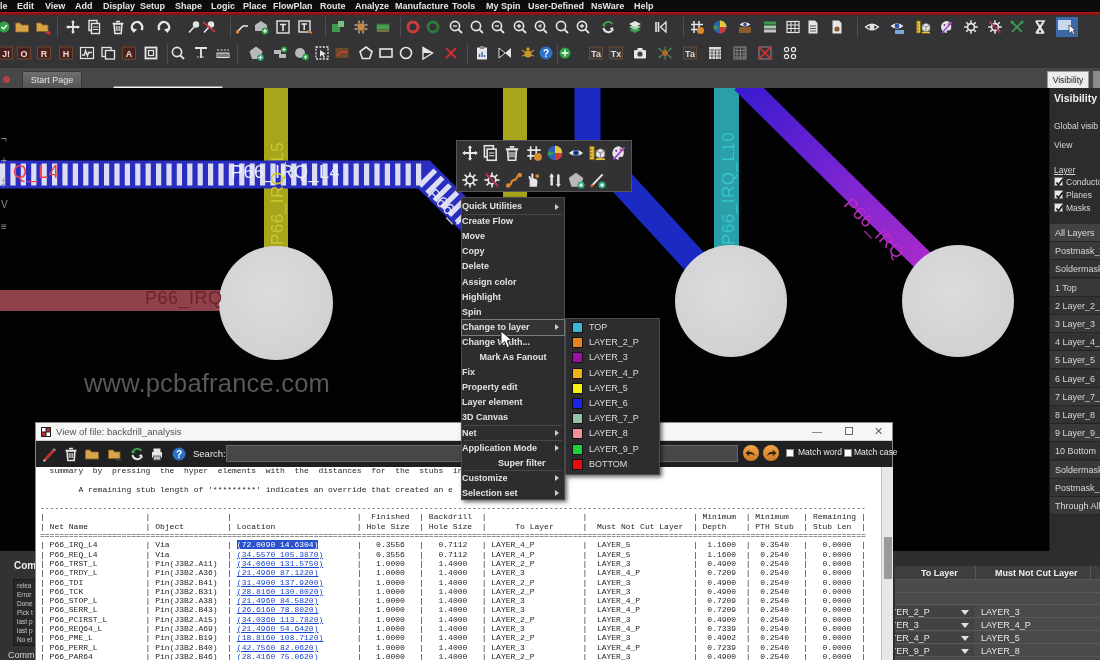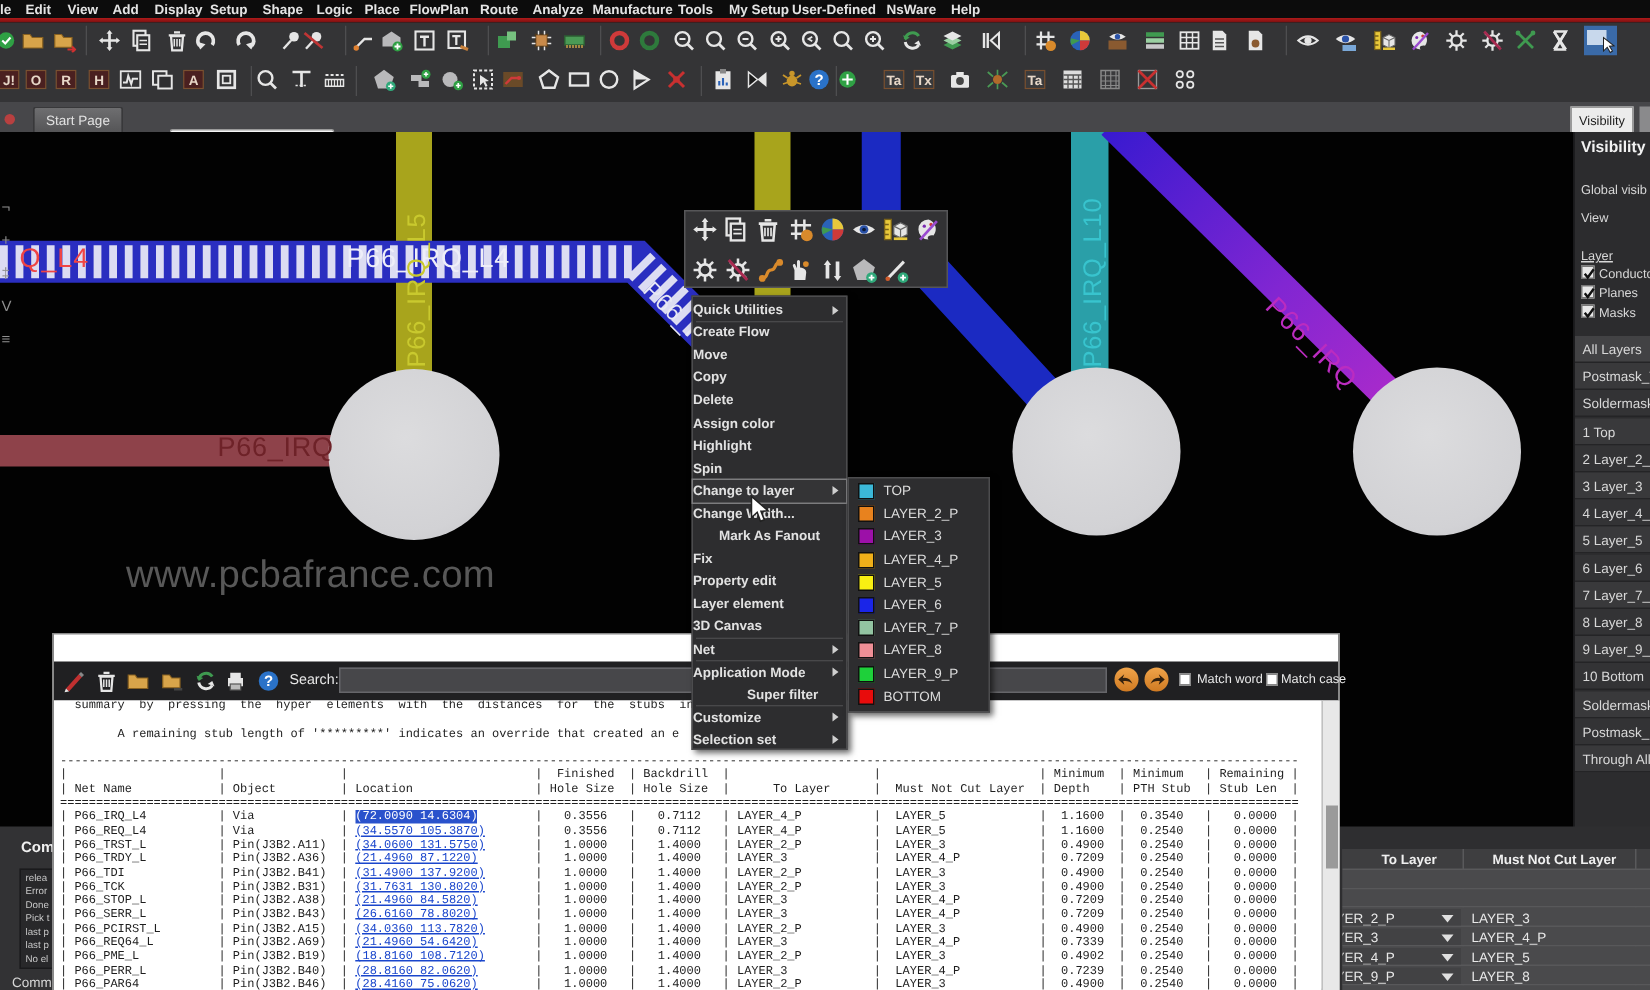--- a/index.html
+++ b/index.html
@@ -27,21 +27,21 @@
       <span class="mi" style="left:103px">Display</span>
       <span class="mi" style="left:140px">Setup</span>
       <span class="mi" style="left:175px">Shape</span>
       <span class="mi" style="left:211px">Logic</span>
       <span class="mi" style="left:243px">Place</span>
       <span class="mi" style="left:273px">FlowPlan</span>
       <span class="mi" style="left:320px">Route</span>
       <span class="mi" style="left:355px">Analyze</span>
       <span class="mi" style="left:395px">Manufacture</span>
       <span class="mi" style="left:452px">Tools</span>
-      <span class="mi" style="left:486px">My Setup</span>
+      <span class="mi" style="left:486px">My Spin</span>
       <span class="mi" style="left:528px">User-Defined</span>
       <span class="mi" style="left:591px">NsWare</span>
       <span class="mi" style="left:634px">Help</span>
     </div>
     <div class="ab" style="left:0;top:12px;width:1100px;height:3px;background:linear-gradient(#b01a1a,#7a1010)"></div>
     <div class="ab" style="left:0;top:15px;width:1100px;height:53px;background:#343436"></div>
     <div class="ic" style="left:-4px;top:19px"><svg width="16" height="16" viewBox="0 0 16 16">
         <circle cx="8" cy="8" r="5.5" fill="#2fa044"></circle>
         <path d="M5.5 8 L7.5 10 L11 6" stroke="#fff" stroke-width="1.4" fill="none"></path>
       </svg></div>
@@ -588,20 +588,33 @@
       <div class="smitem" style="top:77.0px"><span class="chip" style="background:#1a25e8"></span>LAYER_6</div>
       <div class="smitem" style="top:92.2px"><span class="chip" style="background:#93c4a2"></span>LAYER_7_P</div>
       <div class="smitem" style="top:107.4px"><span class="chip" style="background:#ef8f96"></span>LAYER_8</div>
       <div class="smitem" style="top:122.60000000000001px"><span class="chip" style="background:#1ed03a"></span>LAYER_9_P</div>
       <div class="smitem" style="top:137.8px"><span class="chip" style="background:#e80c0c"></span>BOTTOM</div>
     </div>
     <svg class="ab" style="left:500px;top:330px;z-index:10" width="14" height="20" viewBox="0 0 14 20">
       <path d="M1 1 L1 15 L4.8 11.5 L7 17.5 L9.5 16.5 L7.3 10.8 L12 10.5 Z" fill="#fff" stroke="#222" stroke-width="1"></path>
     </svg>
     <div class="ab" style="left:35px;top:422px;width:858px;height:238px;border:1px solid #8a8a8a;background:#fff;z-index:4">
+      <div class="ab" style="left:0;top:0;width:100%;height:18px;background:#f6f6f6;border-bottom:1px solid #d0d0d0">
+        <svg class="ab" style="left:5px;top:4px" width="10" height="10" viewBox="0 0 10 10">
+          <rect width="10" height="10" fill="#222"></rect>
+          <rect x="1" y="1" width="3.5" height="3.5" fill="#fff"></rect>
+          <rect x="5.5" y="1" width="3.5" height="3.5" fill="#b03030"></rect>
+          <rect x="1" y="5.5" width="3.5" height="3.5" fill="#b03030"></rect>
+          <rect x="5.5" y="5.5" width="3.5" height="3.5" fill="#fff"></rect>
+        </svg>
+        <div class="ab" style="left:20px;top:3px;color:#555;font-size:9.5px">View of file: backdrill_analysis</div>
+        <div class="ab" style="left:776px;top:3px;color:#666;font-size:10px">—</div>
+        <div class="ab" style="left:809px;top:4px;width:8px;height:8px;border:1px solid #666"></div>
+        <div class="ab" style="left:838px;top:2px;color:#666;font-size:11px">✕</div>
+      </div>
       <div class="ab" style="left:0;top:18px;width:100%;height:26px;background:#202022">
         <div class="ic" style="left:5px;top:5px"><svg width="16" height="16" viewBox="0 0 16 16">
             <path d="M3 13 L11.5 3.5 L13.5 5.5 L5 15 Z" fill="#c03030"></path>
             <path d="M3 13 L2 15.5 L5 15 Z" fill="#e6e6e6"></path>
             <path d="M11.5 3.5 L13 2 L15 4 L13.5 5.5" fill="#888"></path>
           </svg></div>
         <div class="ic" style="left:27px;top:5px"><svg width="16" height="16" viewBox="0 0 16 16">
             <path d="M4 5 H12 L11.2 14.5 H4.8 Z" fill="none" stroke="#e6e6e6" stroke-width="1.5"></path>
             <path d="M2.5 4.5 H13.5 M6 2.5 H10" stroke="#e6e6e6" stroke-width="1.5"></path>
             <path d="M6.2 7 V12 M8 7 V12 M9.8 7 V12" stroke="#e6e6e6" stroke-width="1"></path>
@@ -652,27 +665,27 @@
 
 ----------------------------------------------------------------------------------------------------------------------------------------------------------------------------
 |                     |                |                          |  Finished  | Backdrill  |                    |                      | Minimum  | Minimum   | Remaining |
 | Net Name            | Object         | Location                 | Hole Size  | Hole Size  |      To Layer      |  Must Not Cut Layer  | Depth    | PTH Stub  | Stub Len  |
 ============================================================================================================================================================================
 | P66_IRQ_L4          | Via            | <span class="sel">(72.0090 14.6304)</span>        |   0.3556   |   0.7112   | LAYER_4_P          |  LAYER_5             |  1.1600  |  0.3540   |   0.0000  |
 | P66_REQ_L4          | Via            | <span class="loc">(34.5570 105.3870)</span>       |   0.3556   |   0.7112   | LAYER_4_P          |  LAYER_5             |  1.1600  |  0.2540   |   0.0000  |
 | P66_TRST_L          | Pin(J3B2.A11)  | <span class="loc">(34.0600 131.5750)</span>       |   1.0000   |   1.4000   | LAYER_2_P          |  LAYER_3             |  0.4900  |  0.2540   |   0.0000  |
 | P66_TRDY_L          | Pin(J3B2.A36)  | <span class="loc">(21.4960 87.1220)</span>        |   1.0000   |   1.4000   | LAYER_3            |  LAYER_4_P           |  0.7209  |  0.2540   |   0.0000  |
 | P66_TDI             | Pin(J3B2.B41)  | <span class="loc">(31.4900 137.9200)</span>       |   1.0000   |   1.4000   | LAYER_2_P          |  LAYER_3             |  0.4900  |  0.2540   |   0.0000  |
-| P66_TCK             | Pin(J3B2.B31)  | <span class="loc">(31.7631 130.8020)</span>       |   1.0000   |   1.4000   | LAYER_2_P          |  LAYER_3             |  0.4900  |  0.2540   |   0.0000  |
+| P66_TCK             | Pin(J3B2.B31)  | <span class="loc">(28.8160 130.8020)</span>       |   1.0000   |   1.4000   | LAYER_2_P          |  LAYER_3             |  0.4900  |  0.2540   |   0.0000  |
 | P66_STOP_L          | Pin(J3B2.A38)  | <span class="loc">(21.4960 84.5820)</span>        |   1.0000   |   1.4000   | LAYER_3            |  LAYER_4_P           |  0.7209  |  0.2540   |   0.0000  |
 | P66_SERR_L          | Pin(J3B2.B43)  | <span class="loc">(26.6160 78.8020)</span>        |   1.0000   |   1.4000   | LAYER_3            |  LAYER_4_P           |  0.7209  |  0.2540   |   0.0000  |
 | P66_PCIRST_L        | Pin(J3B2.A15)  | <span class="loc">(34.0360 113.7820)</span>       |   1.0000   |   1.4000   | LAYER_2_P          |  LAYER_3             |  0.4900  |  0.2540   |   0.0000  |
 | P66_REQ64_L         | Pin(J3B2.A69)  | <span class="loc">(21.4960 54.6420)</span>        |   1.0000   |   1.4000   | LAYER_3            |  LAYER_4_P           |  0.7339  |  0.2540   |   0.0000  |
 | P66_PME_L           | Pin(J3B2.B19)  | <span class="loc">(18.8160 108.7120)</span>       |   1.0000   |   1.4000   | LAYER_2_P          |  LAYER_3             |  0.4902  |  0.2540   |   0.0000  |
-| P66_PERR_L          | Pin(J3B2.B40)  | <span class="loc">(28.8160 82.0620)</span>        |   1.0000   |   1.4000   | LAYER_3            |  LAYER_4_P           |  0.7239  |  0.2540   |   0.0000  |
+| P66_PERR_L          | Pin(J3B2.B40)  | <span class="loc">(42.7560 82.0620)</span>        |   1.0000   |   1.4000   | LAYER_3            |  LAYER_4_P           |  0.7239  |  0.2540   |   0.0000  |
 | P66_PAR64           | Pin(J3B2.B46)  | <span class="loc">(28.4160 75.0620)</span>        |   1.0000   |   1.4000   | LAYER_2_P          |  LAYER_3             |  0.4900  |  0.2540   |   0.0000  |</pre>
       </div>
       <div class="ab" style="left:845px;top:44px;width:12px;height:194px;background:#e8e8e8;border-left:1px solid #c0c0c0">
         <div style="position:absolute;left:2px;top:70px;width:8px;height:42px;background:#9a9a9a"></div>
       </div>
     </div>
     <div class="ab" style="left:0;top:551px;width:35px;height:109px;background:#323234;overflow:hidden">
       <div class="ab" style="left:14px;top:9px;color:#f0f0f0;font-size:10px;font-weight:bold;white-space:nowrap">Comma</div>
       <div class="ab" style="left:13px;top:28px;width:30px;height:67px;background:#28282a;border:1px solid #1a1a1c;overflow:hidden">
         <div class="ab" style="left:3px;top:2px;color:#c8c8c8;font-size:6.5px;white-space:nowrap">relea</div>

